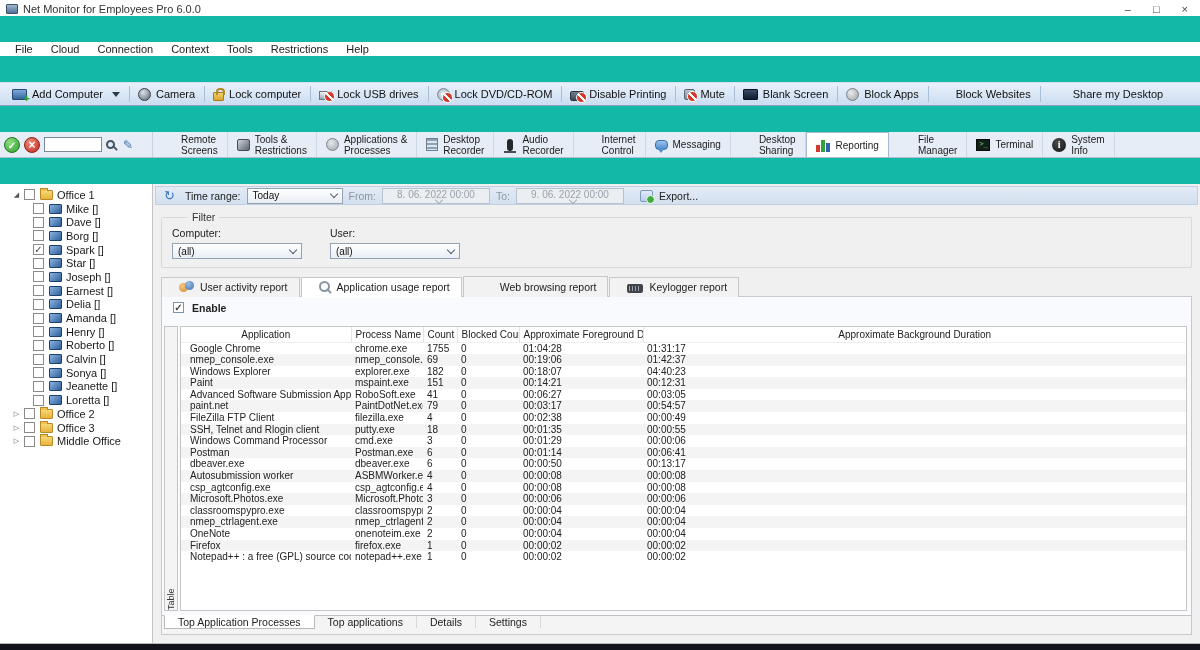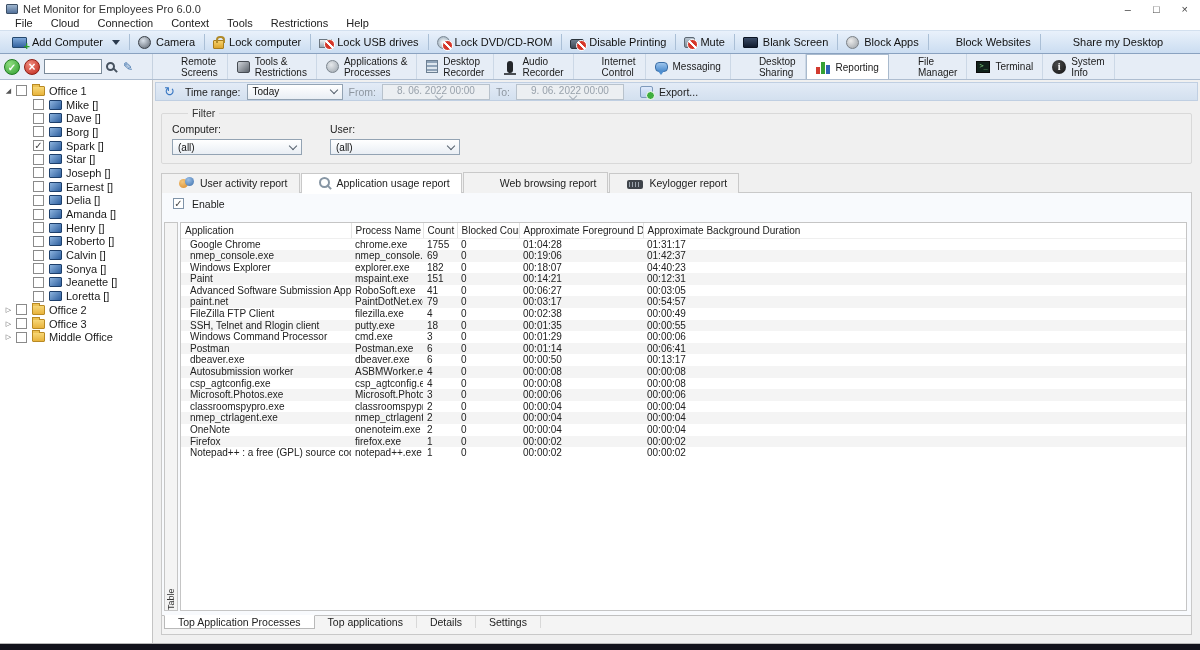--- a/index.html
+++ b/index.html
@@ -1,17 +1,17 @@
 <!DOCTYPE html>
 <html><head>
 <meta charset="utf-8">
 <style>
   * { margin:0; padding:0; box-sizing:border-box; }
   html,body { width:1200px; height:650px; overflow:hidden; font-family:"Liberation Sans", sans-serif; background:#ffffff; }
-  .app { position:absolute; inset:0 0 6px 0; display:flex; flex-direction:column; background:#14b8a6; border-bottom:1px solid #b9b9b9; }
+  .app { position:absolute; inset:0 0 6px 0; display:flex; flex-direction:column; background:#14b8a6; border-bottom:1px solid #b9b9b9;gap:26px; }
 
   
   .titlebar { height:16px; display:flex; align-items:center; padding:1px 4px 0 6px; background:#fff; flex:0 0 auto; }
   .app-icon { width:12px; height:10px; background:linear-gradient(#9fb6cf,#53719a); border:1px solid #3c4f66; border-radius:1px; margin-right:5px; }
   .title-text { font-size:11px; color:#333; flex:1; }
   .win-controls { display:flex; gap:22px; padding-right:8px; }
   .win-btn { font-size:11px; color:#444; line-height:12px; cursor:default; }
 
   
   .menubar { height:14px; display:flex; align-items:center; gap:0; padding-left:6px; background:#fff; flex:0 0 auto; }
@@ -79,21 +79,21 @@
   [data-name="terminal-icon"]::after { content:">_"; position:absolute; top:0px; left:2px; color:#7fd17f; font-size:7px; font-family:"DejaVu Sans Mono",monospace; }
   [data-name="system-info-icon"] { width:14px; height:14px; border-radius:50%; background:radial-gradient(circle at 38% 32%,#4a4a4a,#121212); }
   [data-name="system-info-icon"]::after { content:"i"; position:absolute; inset:0; color:#fff; font-size:10px; font-weight:bold; text-align:center; line-height:13px; font-family:"Liberation Serif",serif; }
 
   
   .content-row { flex:1; display:flex; min-height:0; background:#f0f0f0; }
   .sidebar { width:153px; flex:0 0 auto; background:#fff; border-right:1px solid #c4c4c4; padding-top:4px; overflow:hidden; }
   .titem { display:flex; align-items:center; height:13.7px; font-size:11px; color:#1a1a1a; cursor:default; }
   .titem .expander { width:11px; font-size:7px; color:#555; text-align:center; flex:0 0 auto; padding-left:2px; }
   .titem.computer { padding-left:30px; }
-  .titem.group { padding-left:2px; }
+  .titem.group { padding-left:10px; }
   .checkbox { width:11px; height:11px; background:#fff; border:1px solid #8a8a8a; margin:0 3px; position:relative; flex:0 0 auto; }
   .checkbox.checked::after { content:"✓"; position:absolute; inset:0; font-size:10px; line-height:10px; text-align:center; color:#444; }
   .monitor-icon { width:13px; height:10px; background:linear-gradient(135deg,#8cb3de,#2e5f9e); border:1px solid #1d3f6b; border-radius:1px; margin:0 4px 0 2px; flex:0 0 auto; }
   .tree-folder { width:13px; height:10px; margin:0 4px 0 2px; flex:0 0 auto; }
   .tree-label { white-space:nowrap; }
 
   .main { flex:1; display:flex; flex-direction:column; min-width:0; padding:2px 2px 0 2px; }
 
   
   .timebar { height:19px; background:linear-gradient(#e3ebf6,#d3e0ef); border:1px solid #c0cfe2; display:flex; align-items:center; gap:6px; padding:0 8px; font-size:10.5px; color:#222; flex:0 0 auto; }
@@ -126,30 +126,30 @@
   [data-name="user-activity-icon"]::after { content:""; position:absolute; right:0; top:0px; width:9px; height:9px; border-radius:50%; background:radial-gradient(circle at 38% 32%,#9bc0e8,#3c6ea9); }
   [data-name="app-usage-icon"] { width:12px; height:12px; }
   [data-name="app-usage-icon"]::before { content:""; position:absolute; left:0; top:0; width:7px; height:7px; border:2px solid #8796a4; border-radius:50%; }
   [data-name="app-usage-icon"]::after { content:""; position:absolute; width:6px; height:2px; background:#8796a4; transform:rotate(45deg); right:-1px; bottom:1px; }
   [data-name="web-browsing-icon"] { width:13px; height:13px; }
   [data-name="keylogger-icon"] { width:16px; height:9px; background:#3f444a; border-radius:2px; margin-top:2px; }
   [data-name="keylogger-icon"]::after { content:""; position:absolute; left:2px; right:2px; top:2px; height:5px; background:repeating-linear-gradient(90deg,#9aa2ab 0 1px,transparent 1px 3px); }
 
   
   .report-panel { flex:1; display:flex; flex-direction:column; min-height:0; border:1px solid #c9c9c9; background:#f8fafd; margin:0 2px 8px 2px; position:relative; z-index:1; margin-top:-1px; }
-  .enable-row { display:flex; align-items:flex-start; gap:5px; padding:5px 8px 2px 8px; flex:0 0 auto; }
+  .enable-row { display:flex; align-items:flex-start; gap:5px; padding:5px 8px 2px 8px; flex:0 0 auto;font-weight:bold; }
   .enable-row .checkbox { border-color:#7f93a8; }
   .enable-label { font-size:10.5px; color:#222; }
 
   .table-zone { flex:1; display:flex; min-height:0; margin:10px 4px 0 2px; }
   .side-strip { width:14px; flex:0 0 auto; border:1px solid #c5c5c5; background:#f4f4f4; display:flex; justify-content:center; }
   .side-strip span { writing-mode:vertical-rl; transform:rotate(180deg); font-size:9px; color:#333; padding-bottom:3px; }
   .table-wrap { flex:1; margin-left:2px; background:#fff; border:1px solid #c5c5c5; overflow:hidden; }
   table { width:100%; border-collapse:collapse; font-size:10px; color:#222; table-layout:fixed; }
-  thead th { font-weight:normal; text-align:left; height:15px; padding:1px 4px; border-right:1px solid #e4e4e4; border-bottom:1px solid #efefef; white-space:nowrap; overflow:hidden; }
+  thead th { font-weight:normal; text-align:center; height:15px; padding:1px 4px; border-right:1px solid #e4e4e4; border-bottom:1px solid #efefef; white-space:nowrap; overflow:hidden; }
   thead th:last-child { border-right:none; }
   tbody td { height:11.6px; padding:0 4px; white-space:nowrap; overflow:hidden; line-height:11.6px; }
   tbody td:first-child { padding-left:9px; }
   tbody tr:nth-child(even) { background:#f4f4f4; }
 
   
   .bottom-tabs { flex:0 0 auto; display:flex; align-items:flex-start; height:19px; border-top:1px solid #c0c0c0; background:#f4f4f4; margin-top:4px; padding-left:2px; }
   .btab { display:flex; align-items:center; padding:0 13px; font-size:10.5px; color:#222; border-right:1px solid #d8d8d8; cursor:default; }
   .btab.active { background:#fff; border:1px solid #b9b9b9; border-top:1px solid #fff; margin-top:-1px; border-right:1px solid #b9b9b9; }
 

